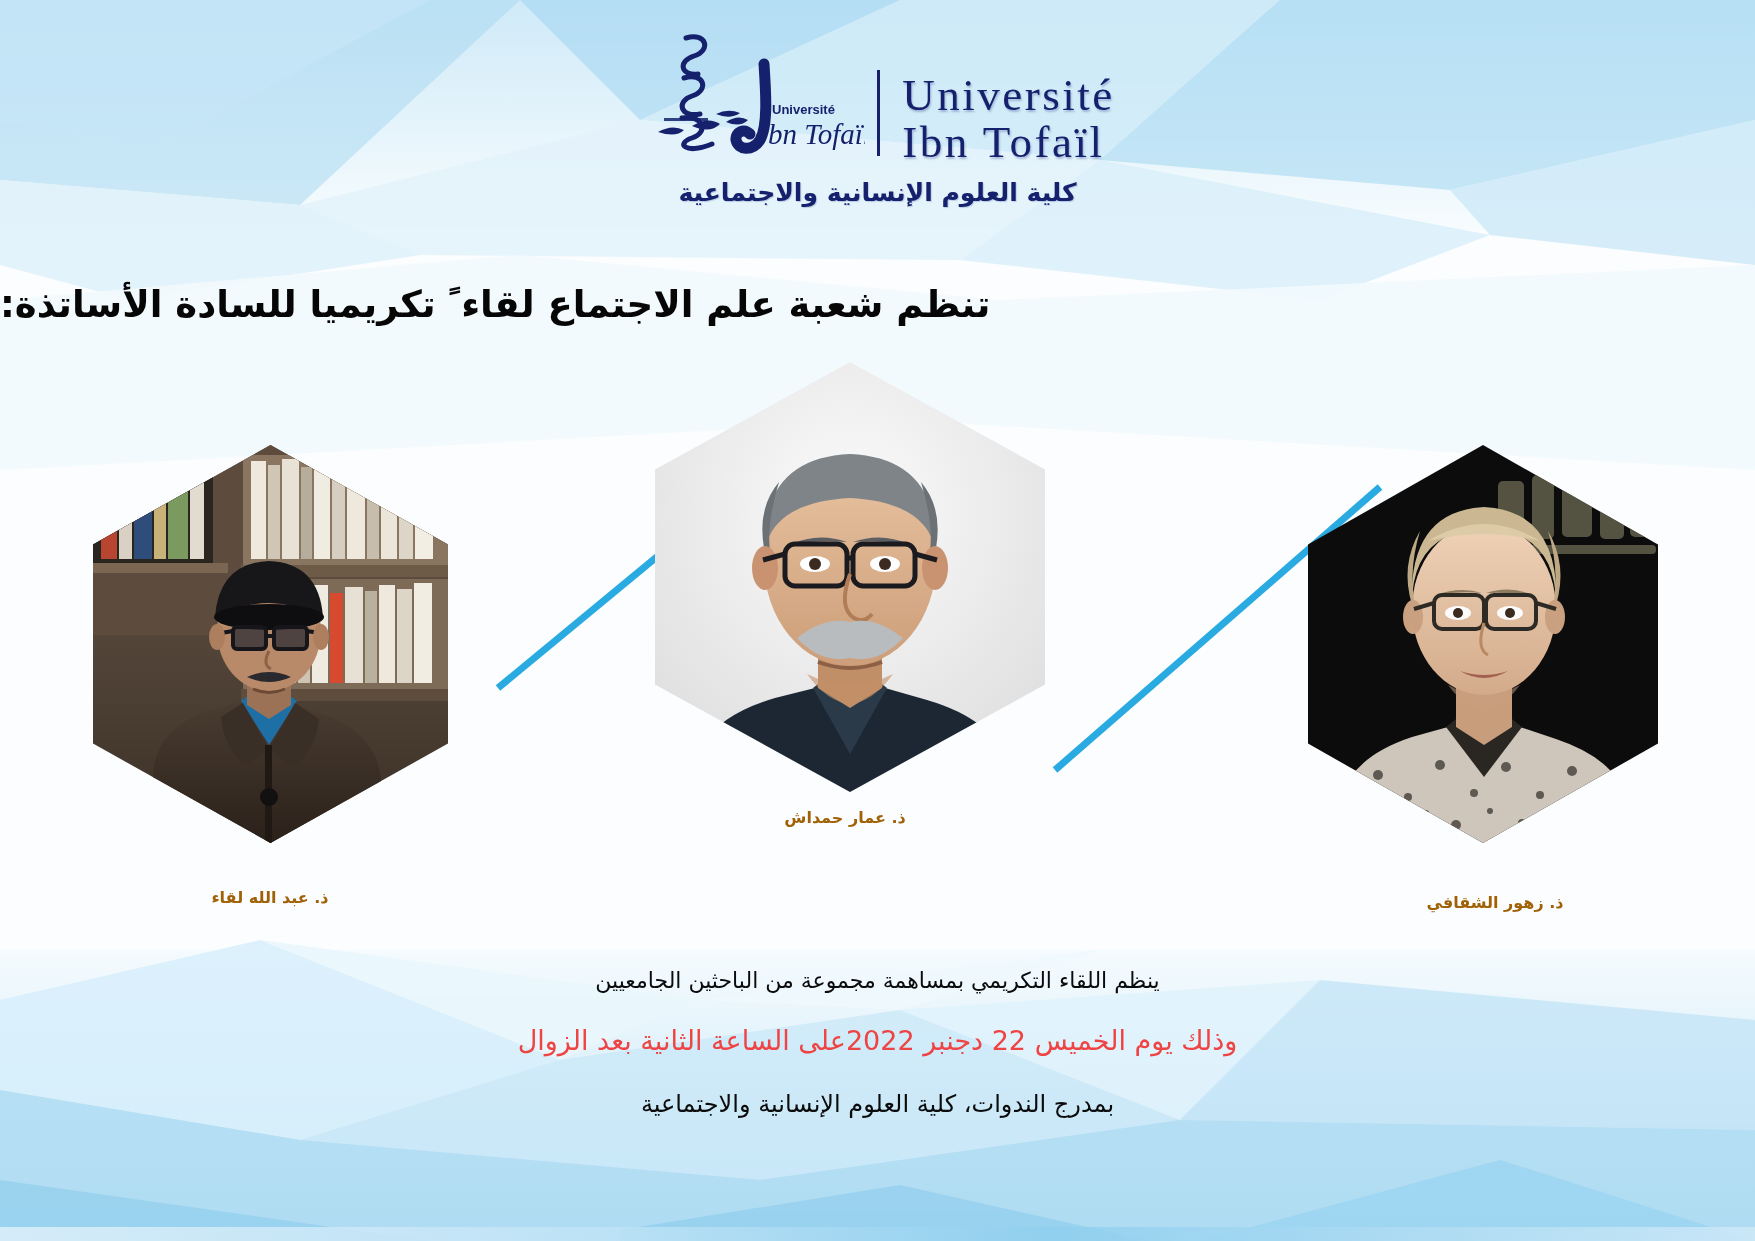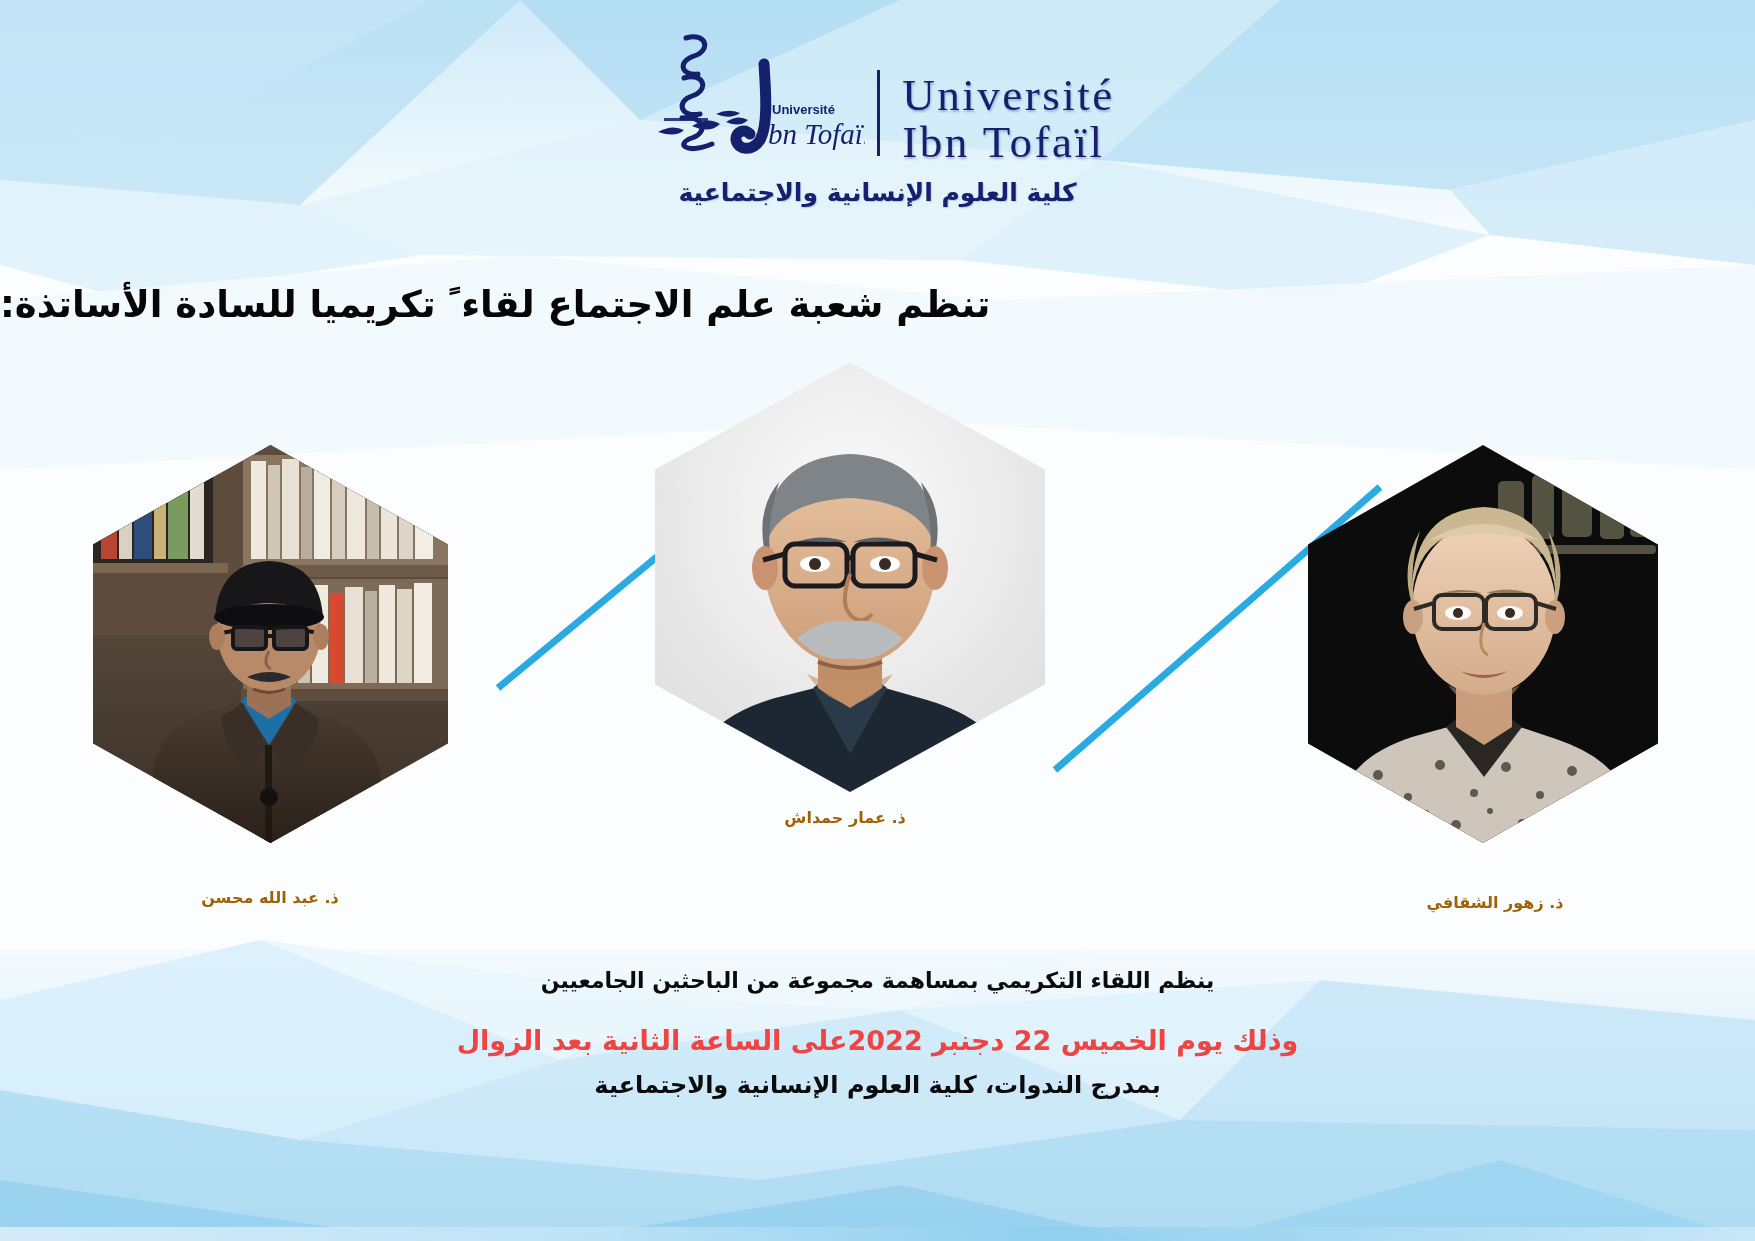--- a/index.html
+++ b/index.html
@@ -145,26 +145,26 @@
   
   .footer {
     position: absolute;
     left: 0;
     width: 100%;
     text-align: center;
     direction: rtl;
   }
   .foot-line {
     font-family: "DejaVu Sans", "Liberation Sans", sans-serif;
-    font-weight: bold;
+    font-weight: normal;
     color: #0b0b0b;
   }
   .foot-1 { font-size: 22px; }
   .foot-2 { font-size: 27px; color: #ef4444; margin-top: 32px; }
-  .foot-3 { font-size: 24px; margin-top: 15px; }
+  .foot-3 { font-size: 24px; margin-top: 34px; }
 
   .bottom-strip {
     position: absolute;
     left: 0;
     bottom: 0;
     width: 100%;
     height: 14px;
     background: linear-gradient(90deg,#dff0fa 0%, #bfe3f6 35%, #8fcfee 60%, #cfe9f8 100%);
     opacity: .85;
   }
@@ -352,21 +352,21 @@
 
           <ellipse cx="124" cy="192" rx="8" ry="13" fill="#ad7f5f"></ellipse>
           <ellipse cx="228" cy="192" rx="8" ry="13" fill="#ad7f5f"></ellipse>
 
           <rect x="172" y="300" width="7" height="98" fill="#201913"></rect>
           <circle cx="176" cy="352" r="9" fill="#121010"></circle>
         </g>
       </svg>
     </div>
   </div>
-  <div class="caption" style="left:40px; top:888px;">ذ. عبد الله محسن</div>
+  <div class="caption" style="left:40px; top:888px;">ذ. عبد الله لقاء</div>
 
   <div class="portrait" style="left:655px; top:362px; width:390px; height:430px;">
     <div class="hexwrap">
       <svg class="photo" viewBox="0 0 390 430" preserveAspectRatio="xMidYMid slice" xmlns="http://www.w3.org/2000/svg">
         <defs>
           <radialGradient id="bgC" cx="50%" cy="35%" r="75%">
             <stop offset="0%" stop-color="#fbfbfb"></stop>
               <stop offset="100%" stop-color="#dcdcdc"></stop>
           </radialGradient>
           <linearGradient id="skinC" x1="0" y1="0" x2="0" y2="1">

